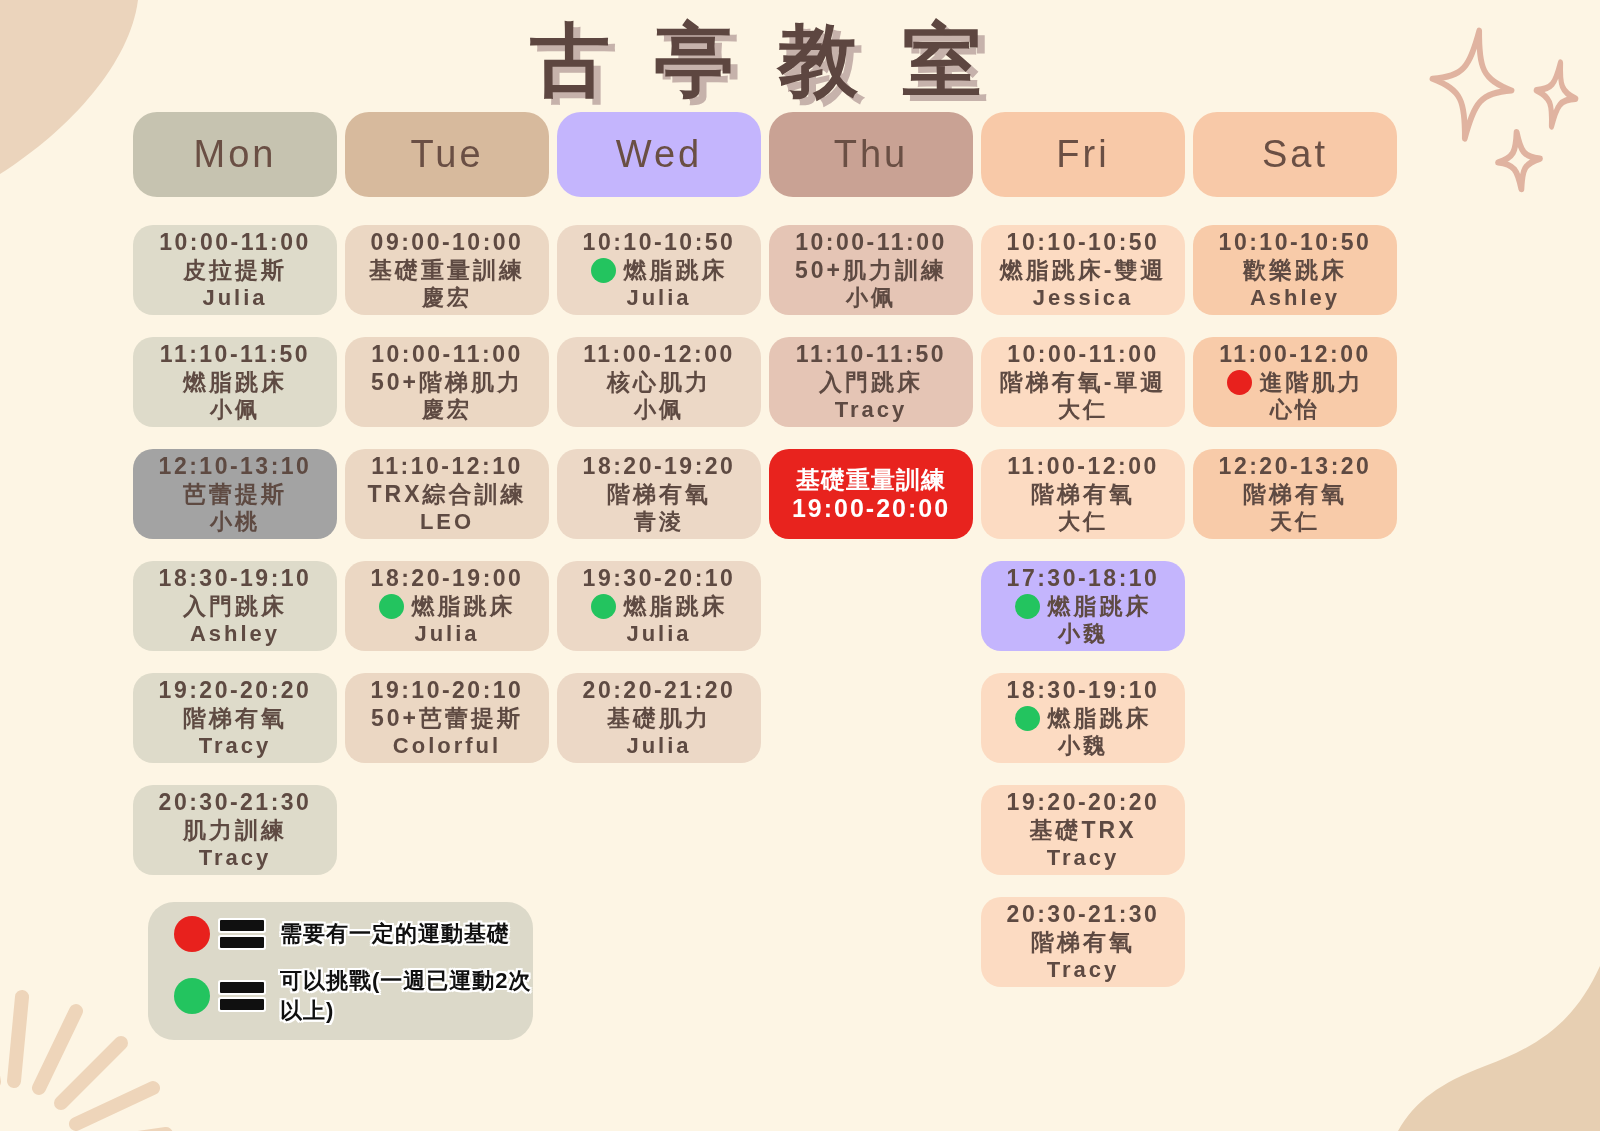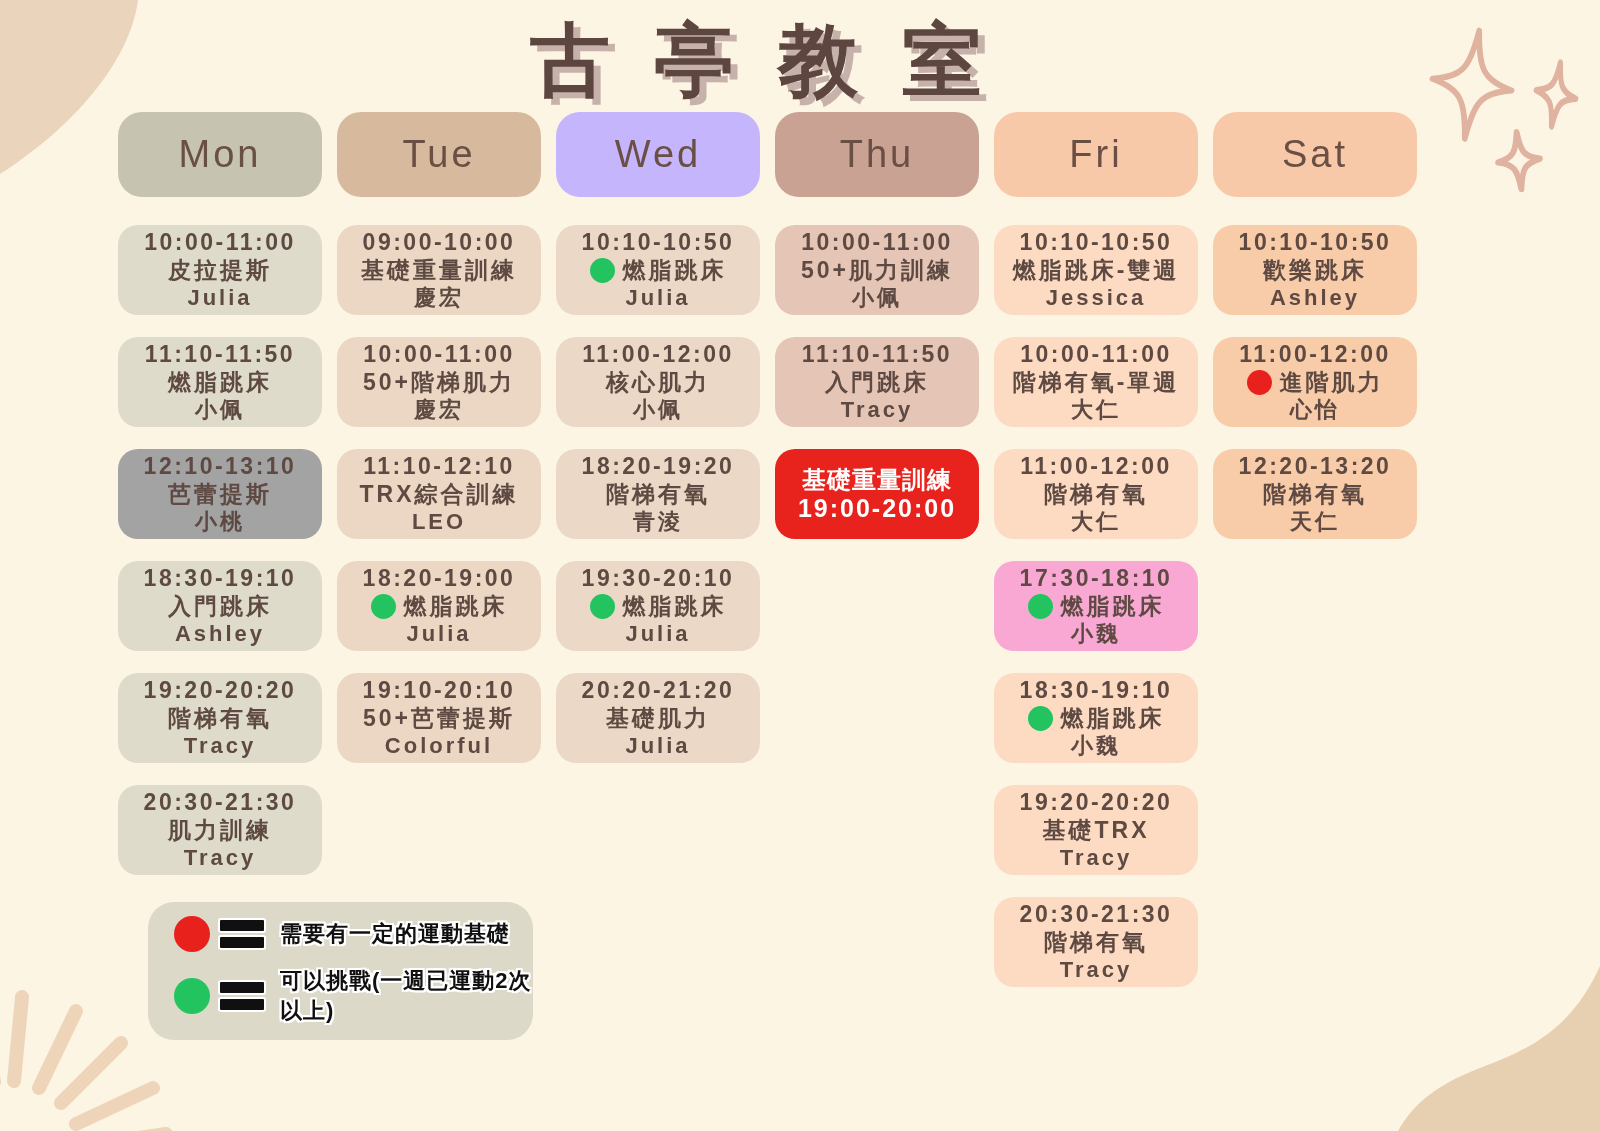--- a/index.html
+++ b/index.html
@@ -8,21 +8,21 @@
     position:relative; width:1600px; height:1131px;
     background:#fdf5e4; overflow:hidden;padding-left:35px;
   }
   .deco { position:absolute; pointer-events:none; }
   .page-title {
     position:absolute; top:8px; left:0; width:100%;
     text-align:center; font-size:80px; font-weight:bold;
     color:#5d4640; letter-spacing:44px; transform:translateX(-22px);
     text-shadow:7px 6px 0 #c6b2ab;
   }
-  .board { position:absolute; left:118px; top:112px; display:flex; gap:15px; }
+  .board { position:absolute; left:133px; top:112px; display:flex; gap:8px; }
   .column { width:204px; display:flex; flex-direction:column; }
   .day-header {
     height:85px; border-radius:24px; display:flex;
     align-items:center; justify-content:center; margin-bottom:28px;
   }
   .day-label { font-size:38px; color:#6a4f44; letter-spacing:3px; }
   .cards { display:flex; flex-direction:column; gap:22px; }
   .card {
     height:90px; border-radius:20px; color:#5e4a42; font-weight:bold;
     display:flex; flex-direction:column; align-items:center; justify-content:center;
@@ -315,21 +315,21 @@
 
   <div class="card" style="background: rgb(252, 219, 194); color: rgb(94, 74, 66);">
     <div class="card-time">11:00-12:00</div>
     <div class="name-row">
 
       <span class="card-name">階梯有氧</span>
     </div>
     <div class="card-teacher">大仁</div>
   </div>
 
-  <div class="card" style="background: #f9a8d4; color: rgb(94, 74, 66);">
+  <div class="card" style="background: #c4b5fd; color: rgb(94, 74, 66);">
     <div class="card-time">17:30-18:10</div>
     <div class="name-row">
       <span class="dot" style="background: rgb(35, 196, 95);"></span>
       <span class="card-name">燃脂跳床</span>
     </div>
     <div class="card-teacher">小魏</div>
   </div>
 
   <div class="card" style="background: rgb(252, 219, 194); color: rgb(94, 74, 66);">
     <div class="card-time">18:30-19:10</div>

